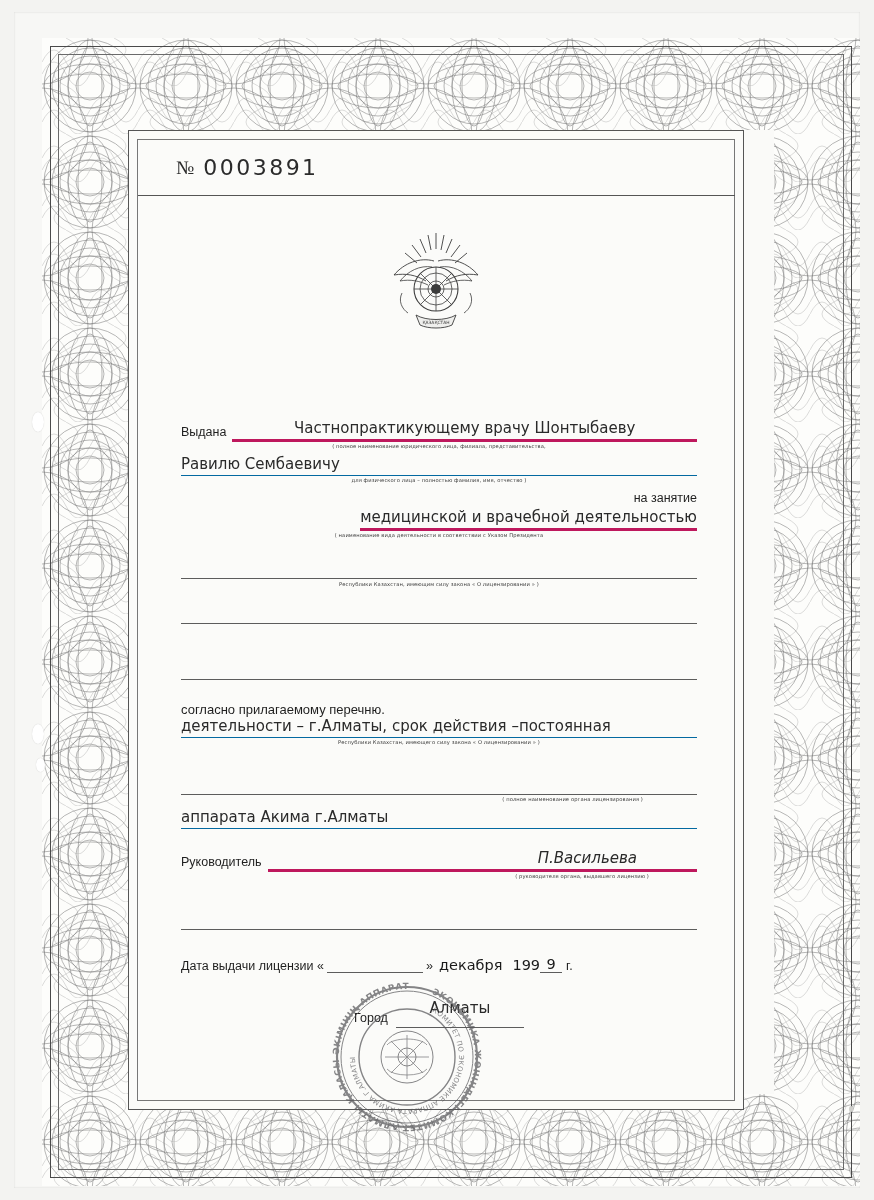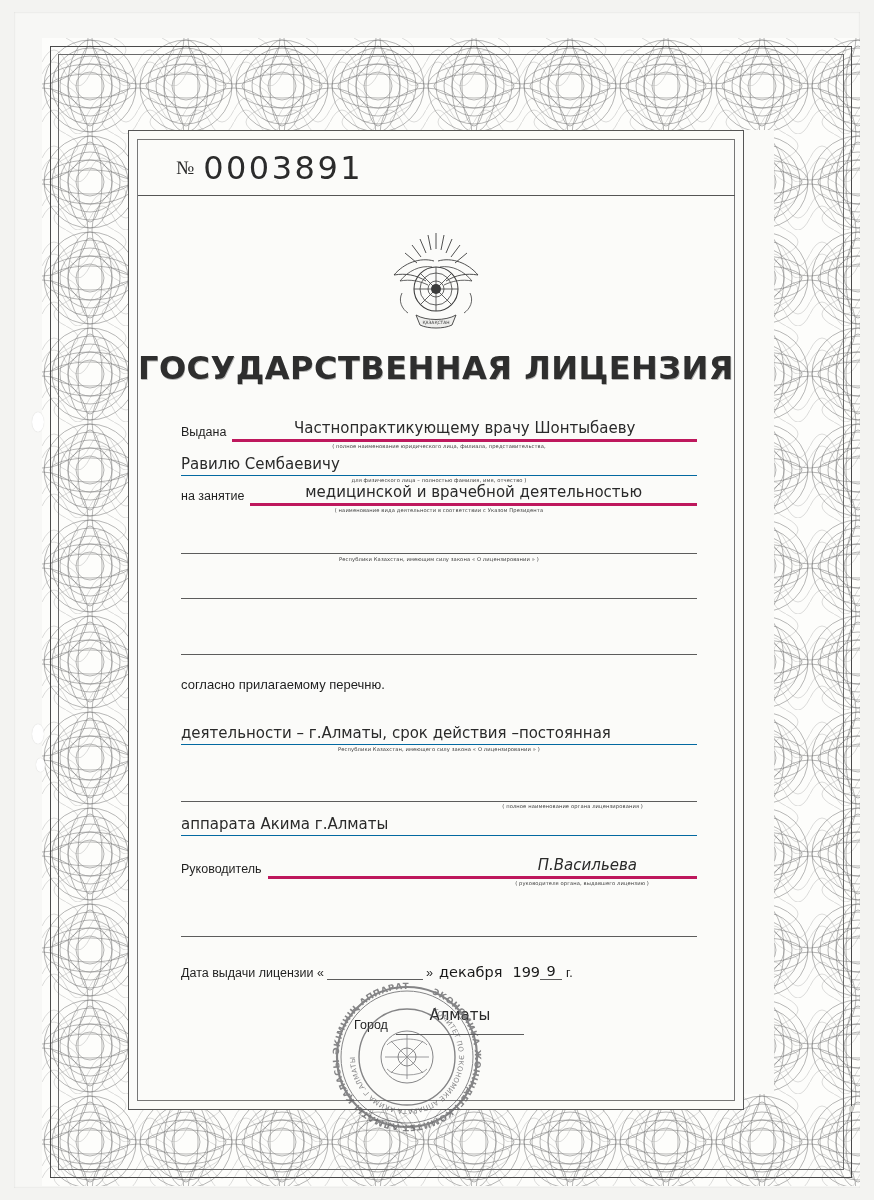--- a/index.html
+++ b/index.html
@@ -79,21 +79,21 @@
     padding-left: 38px;
   }
   .num-sign {
     font-family: "Liberation Serif", serif;
     font-size: 19px;
     margin-right: 9px;
     color: #2b2b2b;
   }
   .num-value {
     font-family: "DejaVu Sans", sans-serif;
-    font-size: 32px;
+    font-size: 22px;
     letter-spacing: 2.5px;
     color: #2b2b2b;
   }
 
   
   #emblem {
     position: absolute;
     left: 50%;
     transform: translateX(-50%);
     top: 96px;
@@ -321,55 +321,54 @@
             <path d="M34 88 C44 94 64 94 74 88 L70 98 C62 102 46 102 38 98 Z" fill="#efefed" stroke-width="0.9"></path>
 
             <path d="M20 66 C16 74 20 82 26 86"></path>
             <path d="M88 66 C92 74 88 82 82 86"></path>
           </g>
           <circle cx="54" cy="62" r="5" fill="#3d3d3d"></circle>
           <text x="54" y="97" text-anchor="middle" font-family="DejaVu Sans, sans-serif" font-size="4.4" fill="#3d3d3d">ҚАЗАҚСТАН</text>
         </svg>
       </div>
 
-      <div id="title">ГОСУДАРСТВЕННАЯ ЛИЦЕНЗИЯ</div>
 
       <div id="form">
 
         <div class="row fieldline">
           <span class="lbl">Выдана</span>
           <span class="write center" style="margin-left:6px;">
             <span class="filled">Частнопрактикующему врачу Шонтыбаеву</span>
           </span>
         </div>
         <div class="hint">( полное наименование юридического лица, филиала, представительства,</div>
 
         <div class="row" style="margin-top:6px;">
           <div class="rule" style="padding-bottom:2px;">
             <span class="filled">Равилю Сембаевичу</span>
           </div>
         </div>
         <div class="hint">для физического лица – полностью фамилия, имя, отчество )</div>
 
-        <div class="row fieldline" style="">
+        <div class="row fieldline" style="margin-top:8px;flex-direction:column;">
           <span class="lbl">на занятие</span>
           <span class="write center" style="margin-left:6px;">
             <span class="filled">медицинской и врачебной   деятельностью</span>
           </span>
         </div>
         <div class="hint">( наименование вида деятельности в соответствии с Указом Президента</div>
 
         <div class="blankline" style="margin-top:12px;"></div>
         <div class="hint" style="margin-top:2px;">Республики Казахстан, имеющим силу закона « О лицензировании » )</div>
         <div class="blankline" style="margin-top:9px;"></div>
         <div class="blankline" style="margin-top:28px;"></div>
 
         <div class="para" style="margin-top:22px;">согласно прилагаемому перечню.</div>
 
-        <div class="row" style="margin-top:32px;">
+        <div class="row" style="margin-top:0;">
           <div class="rule" style="padding-bottom:2px;">
             <span class="filled">деятельности – г.Алматы, срок действия –постоянная</span>
           </div>
         </div>
         <div class="hint">Республики Казахстан, имеющего силу закона « О лицензировании » )</div>
 
         <div class="blankline" style="margin-top:22px;"></div>
 
         <div class="hint" style="text-align:right; padding-right:54px;">( полное наименование органа лицензирования )</div>
 

